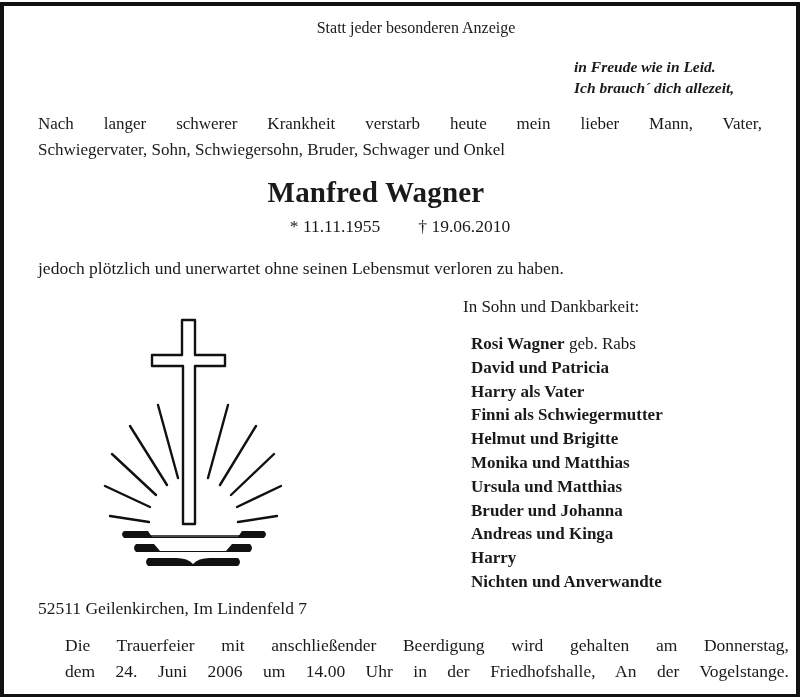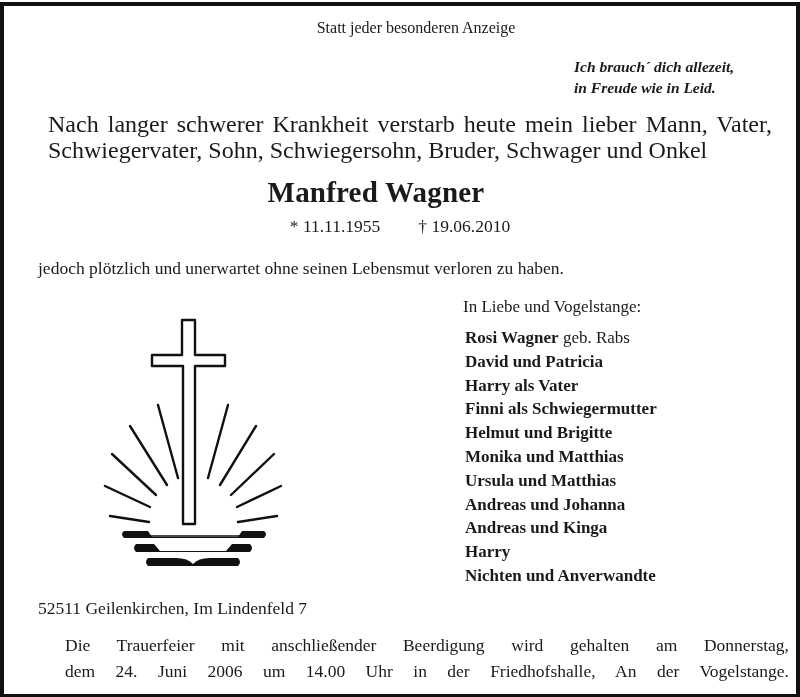--- a/index.html
+++ b/index.html
@@ -5,72 +5,72 @@
     html, body { margin: 0; padding: 0; background: #ffffff; }
     body { width: 800px; height: 697px; position: relative; overflow: hidden; }
     .frame {
       position: absolute; left: 0; top: 2px; width: 792px; height: 688px;
       border: 4px solid #111111; border-bottom-width: 5px; background: #ffffff;
     }
     .serif { font-family: "Liberation Serif", "DejaVu Serif", serif; color: #1a1a1a; }
     .abs { position: absolute; }
     .header-note { left: 16px; width: 800px; top: 19px; text-align: center; font-size: 16px; }
     .motto { left: 574px; top: 56px; font-size: 15.5px; font-style: italic; font-weight: bold; line-height: 21px; }
-    .intro { left: 48px; width: 724px; top: 111px; font-size: 24px; line-height: 26px; text-align: justify; text-align-last: left; font-family: Liberation Serif, serif; }
+    .intro { left: 38px; width: 724px; top: 111px; font-size: 17px; line-height: 26px; text-align: justify; text-align-last: left; font-family: Liberation Serif, serif; }
     .intro .l1 { display: block; text-align: justify; text-align-last: justify; }
     .deceased-name { left: 0; width: 752px; top: 176px; text-align: center; font-size: 29px; font-weight: bold; letter-spacing: 0.2px; }
     .dates { left: 0; width: 800px; top: 216px; text-align: center; font-size: 17.5px; }
     .dates span { display: inline-block; }
     .dates .sep { width: 38px; }
     .sentence { left: 38px; top: 258px; font-size: 17.5px; }
     .thanks-heading { left: 463px; top: 297px; font-size: 17px; }
-    .mourners { left: 463px; top: 324px; font-size: 17px; line-height: 23.8px; list-style: none; margin: 2px; padding: 0; }
+    .mourners { left: 463px; top: 324px; font-size: 17px; line-height: 23.8px; list-style: none; margin: 8px; padding: 0; }
     .mourners li { font-weight: bold; white-space: nowrap; }
     .mourners li .suffix { font-weight: normal; }
     .emblem { left: 96px; top: 314px; width: 196px; height: 262px; }
     .address { left: 38px; top: 598px; font-size: 17.5px; }
     .service { left: 38px; width: 724px; top: 632px; font-size: 17.5px; line-height: 26px; margin-left: 27px; }
     .service span { display: block; text-align: justify; text-align-last: justify; }
   </style>
 </head>
 <body>
 
 <div class="frame"></div>
 
 <div class="abs serif header-note">Statt jeder besonderen Anzeige</div>
 
 <div class="abs serif motto">
+  <div>in Freude wie in Leid.</div>
   <div>Ich brauch´ dich allezeit,</div>
-  <div>in Freude wie in Leid.</div>
 </div>
 
 <div class="abs serif intro">
   <span class="l1">Nach langer schwerer Krankheit verstarb heute mein lieber Mann, Vater,</span>
   <span>Schwiegervater, Sohn, Schwiegersohn, Bruder, Schwager und Onkel</span>
 </div>
 
 <div class="abs serif deceased-name">Manfred Wagner</div>
 
 <div class="abs serif dates">
   <span>* 11.11.1955</span><span class="sep"></span><span>† 19.06.2010</span>
 </div>
 
 <div class="abs serif sentence">jedoch plötzlich und unerwartet ohne seinen Lebensmut verloren zu haben.</div>
 
-<div class="abs serif thanks-heading">In Liebe und Vogelstange:</div>
+<div class="abs serif thanks-heading">In Sohn und Dankbarkeit:</div>
 
 <ul class="abs serif mourners">
   <li><span>Rosi Wagner</span><span class="suffix"> geb. Rabs</span></li>
   <li><span>David und Patricia</span></li>
   <li><span>Harry als Vater</span></li>
   <li><span>Finni als Schwiegermutter</span></li>
   <li><span>Helmut und Brigitte</span></li>
   <li><span>Monika und Matthias</span></li>
   <li><span>Ursula und Matthias</span></li>
-  <li><span>Andreas und Johanna</span></li>
+  <li><span>Bruder und Johanna</span></li>
   <li><span>Andreas und Kinga</span></li>
   <li><span>Harry</span></li>
   <li><span>Nichten und Anverwandte</span></li>
 </ul>
 
 <div class="abs emblem">
   <svg width="196" height="262" viewBox="0 0 196 262" xmlns="http://www.w3.org/2000/svg">
 
     <path d="M86 6 H99 V41 H129 V52 H99 V210 H87 V52 H56 V41 H86 Z" fill="#ffffff" stroke="#111" stroke-width="2.4" stroke-linejoin="round"></path>
 

